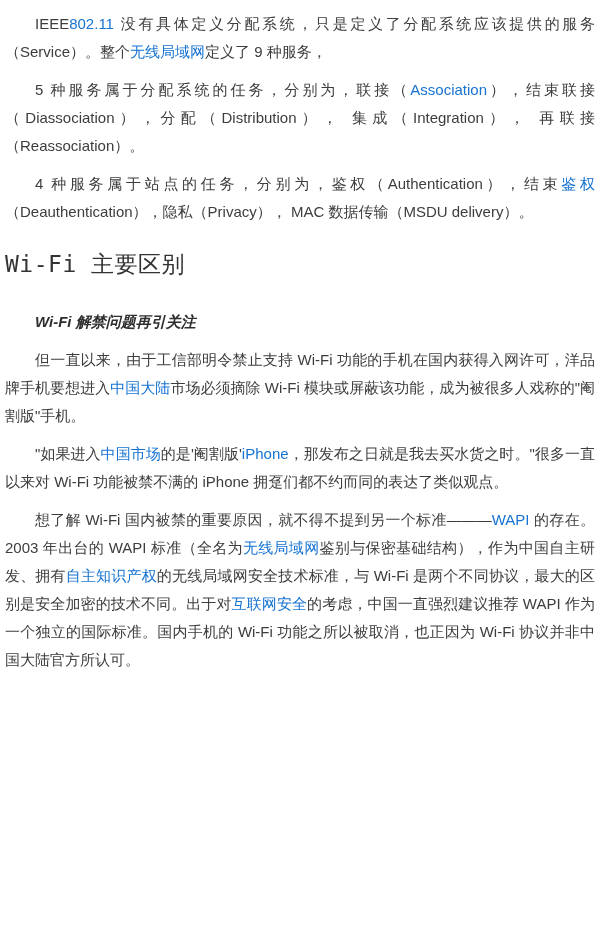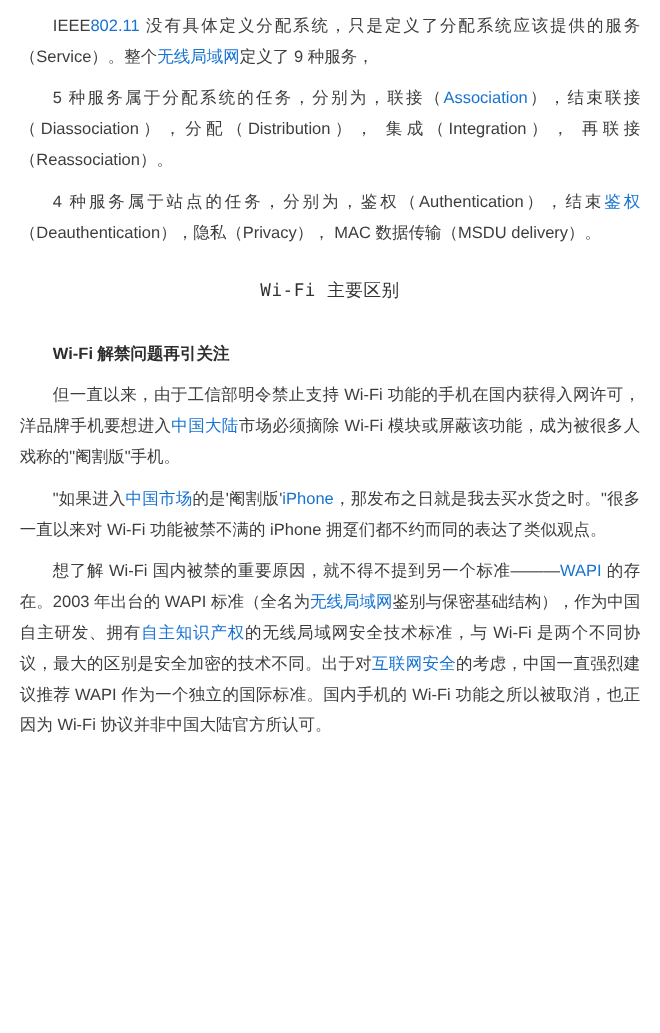--- a/index.html
+++ b/index.html
@@ -11,44 +11,44 @@
   *{box-sizing:border-box;}
   html,body{margin:0;padding:0;}
   body{
     width:600px;
     height:939px;
     background:var(--bg);
     overflow:hidden;
     font-family:"Liberation Sans","DejaVu Sans",sans-serif;
   }
   .content{
-    padding:0 18px;
+    padding:0 5px;
   }
   p.para{
     margin:10px 0;
     font-size:15px;
     line-height:28px;
     text-indent:2em;
     color:var(--text);
     text-align:justify;
   }
   p.para.subhead{
     font-weight:bold;
     color:#2e2e2e;
     text-align:left;
+    font-style:italic;
   }
   h2.heading{
     margin:20px 0 26px;
-    font-size:16px;
+    font-size:23px;
     line-height:36px;
     font-weight:400;
     color:var(--heading);
     font-family:"DejaVu Sans Mono","Liberation Mono",monospace;
     letter-spacing:0.5px;
-    text-align:center;
   }
   a.link{
     color:var(--link);
     text-decoration:none;
     cursor:pointer;
   }
 </style>
 </head>
 <body>
 

